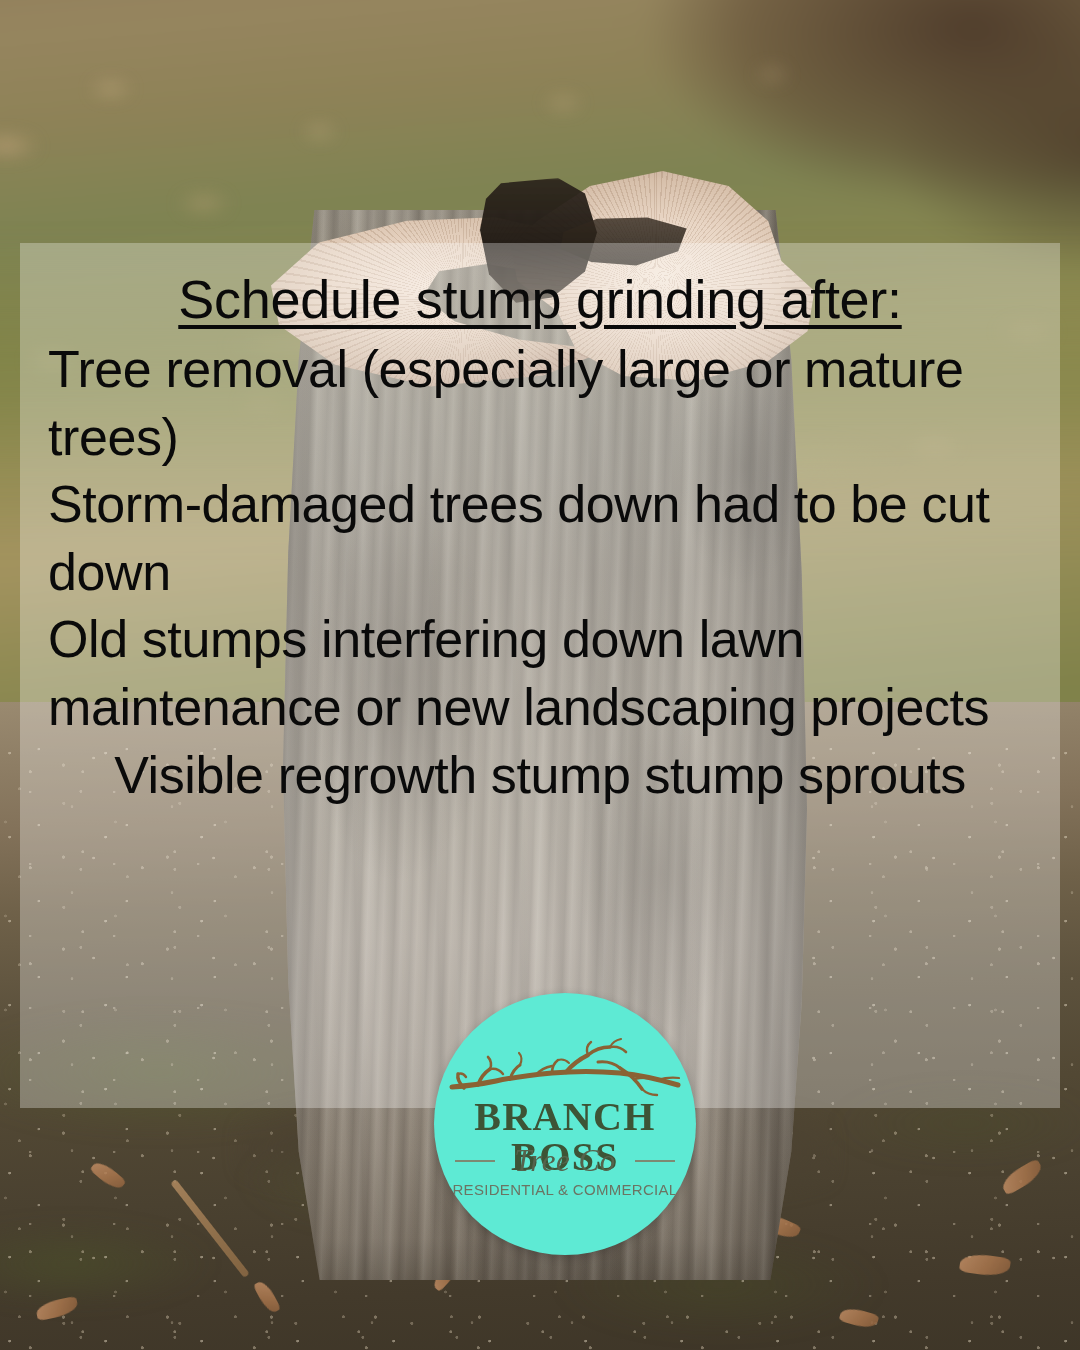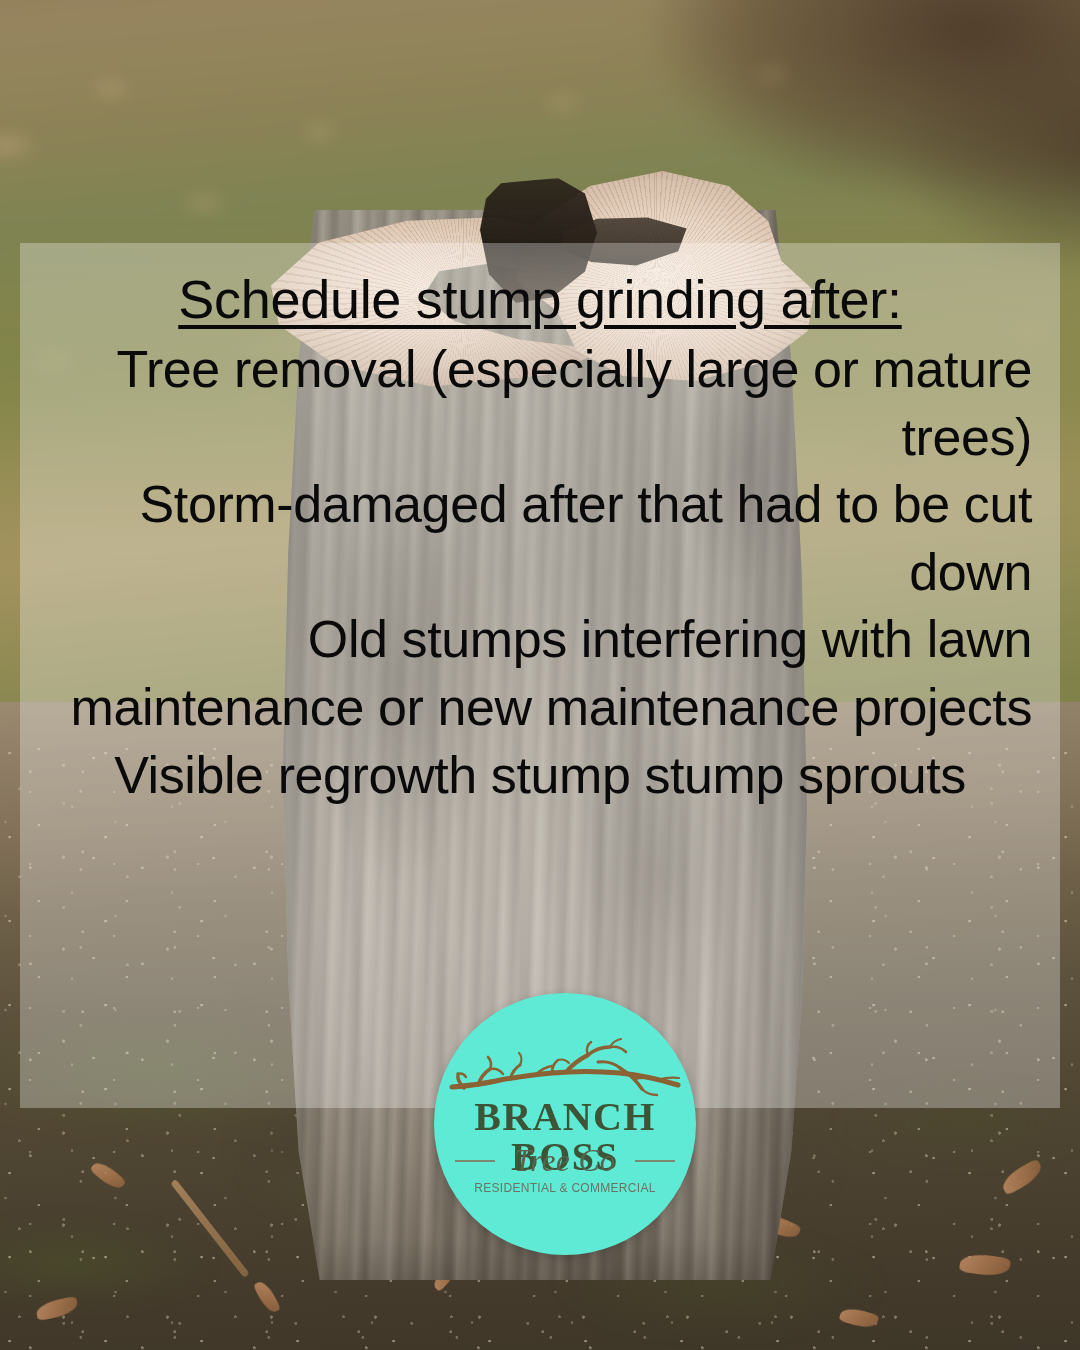--- a/index.html
+++ b/index.html
@@ -322,21 +322,21 @@
     text-decoration-thickness: 4px;
     text-underline-offset: 7px;
     margin: 0 0 2px 0;
     font-weight: 400;
   }
   .bullet {
     font-family: "Liberation Sans", sans-serif;
     font-size: 52px;
     line-height: 1.30;
     color: #0a0a0a;
-    text-align: right;
+    text-align: left;
     letter-spacing: -0.4px;
     margin: 0;
     font-weight: 400;
     max-width: 985px;
   }
 
   
   .logo {
     position: absolute;
     left: 434px;
@@ -388,21 +388,21 @@
     color: #55634c;
     letter-spacing: .5px;
     line-height: 1;
   }
   .logo-tag {
     position: absolute;
     left: 0; right: 0;
     top: 189px;
     text-align: center;
     font-family: "Liberation Sans", sans-serif;
-    font-size: 12px;
+    font-size: 15px;
     letter-spacing: .3px;
     color: #6b7463;
     line-height: 1;
   }
 </style>
 </head>
 <body>
 
 <div id="canvas">
 
@@ -441,22 +441,22 @@
       </div>
       <div class="stump-crevice"></div>
       <div class="stump-crevice2"></div>
     </div>
   </div>
 
   <div class="overlay">
     <div class="overlay-inner">
       <h1 class="headline">Schedule stump grinding after:</h1>
       <p class="bullet">Tree removal (especially large or mature trees)</p>
-      <p class="bullet">Storm-damaged after that had to be cut down</p>
-      <p class="bullet">Old stumps interfering with lawn maintenance or new maintenance projects</p>
+      <p class="bullet">Storm-damaged trees down had to be cut down</p>
+      <p class="bullet">Old stumps interfering down lawn maintenance or new landscaping projects</p>
       <p class="bullet">Visible regrowth stump stump sprouts</p>
     </div>
   </div>
 
   <div class="logo">
     <div class="logo-branch">
       <svg viewBox="0 0 236 66" width="236" height="66" aria-hidden="true">
         <g fill="none" stroke="#8a6234" stroke-linecap="round" stroke-linejoin="round">
           <path d="M4 50 C 20 49, 34 47, 48 44 C 66 40, 84 38, 104 36 C 126 34, 150 34, 172 36 C 192 38, 210 42, 230 48" stroke-width="5"></path>
           <path d="M16 51 C 12 47, 9 42, 10 37" stroke-width="3.4"></path>

